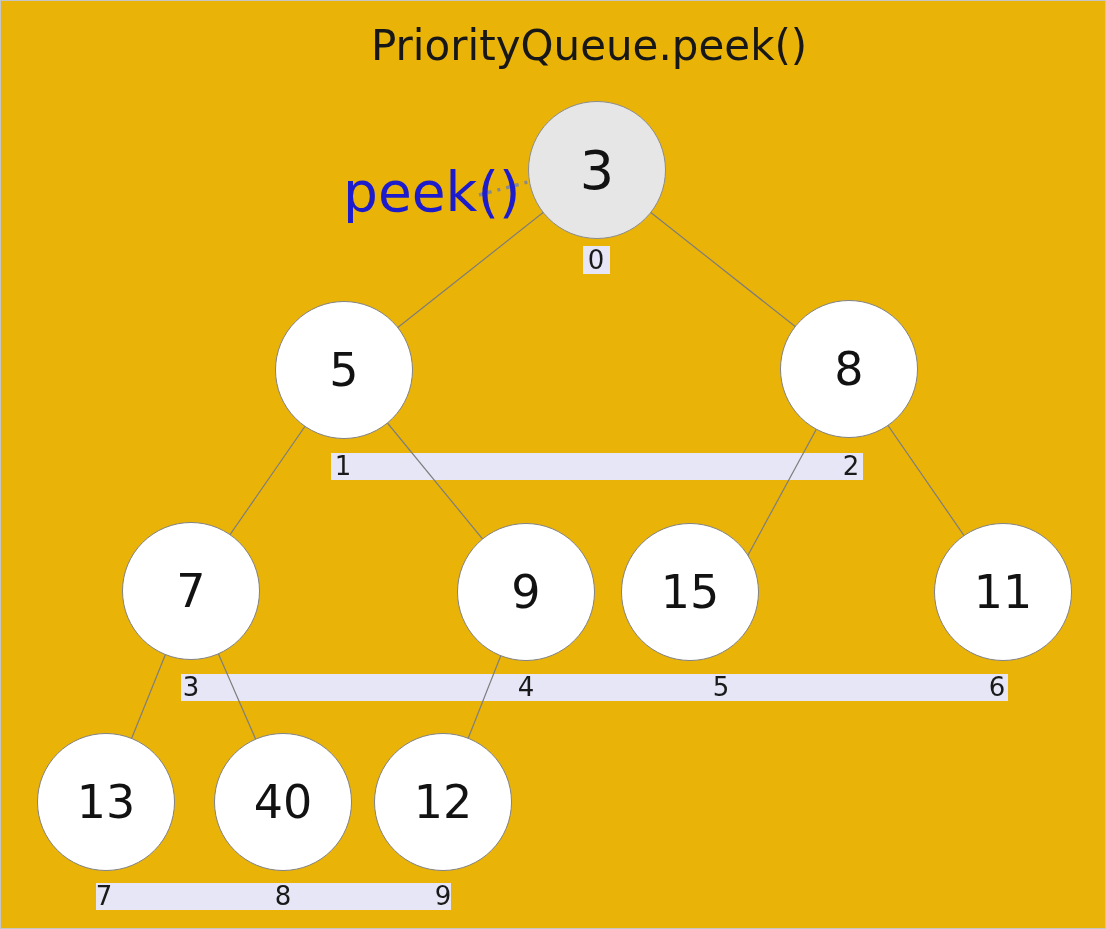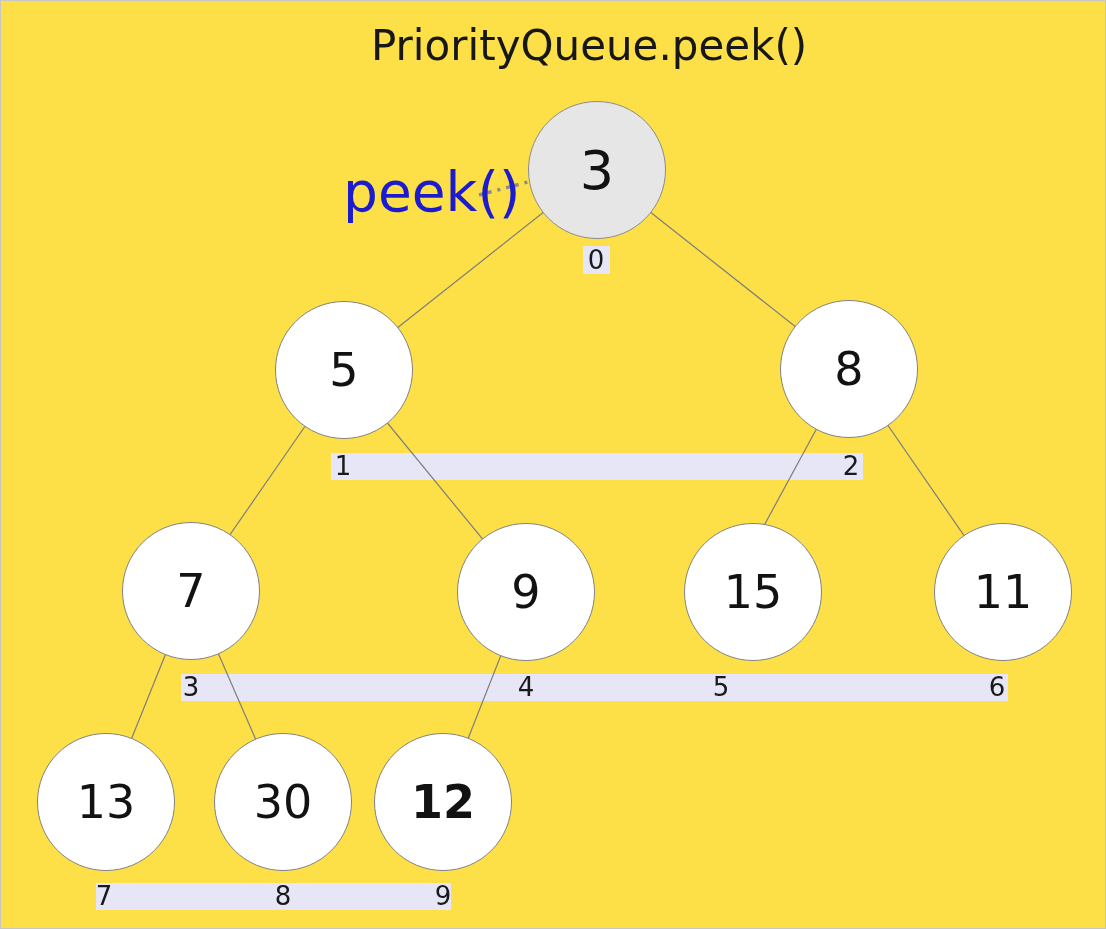--- a/index.html
+++ b/index.html
@@ -1,20 +1,20 @@
 <!DOCTYPE html>
 <html><head>
 <meta charset="utf-8">
 <style>
   html,body{margin:0;padding:0;background:#fff;}
   .canvas{
     position:relative;
     width:1104px;height:927px;
     border:1px solid #c6c6c6;
-    background:#fde047;
+    background:#eab308;
     font-family:"DejaVu Sans", sans-serif;
     overflow:hidden;
   }
   .title{
     position:absolute;
     left:370px;top:22px;
     font-size:42px;line-height:1.1;
     color:#171717;
     white-space:nowrap;
   }
@@ -112,31 +112,31 @@
   </div>
   <div class="node" style="left:779px;top:299px;">
     <span>8</span>
   </div>
   <div class="node" style="left:121px;top:521px;">
     <span>7</span>
   </div>
   <div class="node" style="left:456px;top:522px;">
     <span>9</span>
   </div>
-  <div class="node" style="left:683px;top:522px;">
+  <div class="node" style="left:620px;top:522px;">
     <span>15</span>
   </div>
   <div class="node" style="left:933px;top:522px;text-align:center;">
     <span>11</span>
   </div>
   <div class="node" style="left:36px;top:732px;">
     <span>13</span>
   </div>
   <div class="node" style="left:213px;top:732px;">
-    <span>30</span>
+    <span>40</span>
   </div>
-  <div class="node" style="left:373px;top:732px;font-weight:bold;">
+  <div class="node" style="left:373px;top:732px;">
     <span>12</span>
   </div>
 
   <div class="peek-label">peek()</div>
 
 </div>
 
 </body></html>

